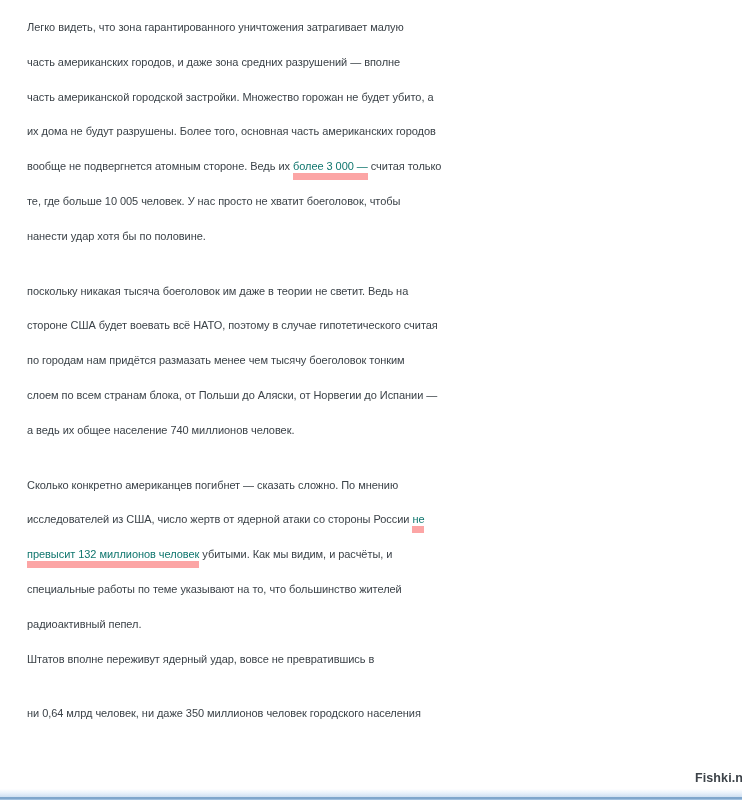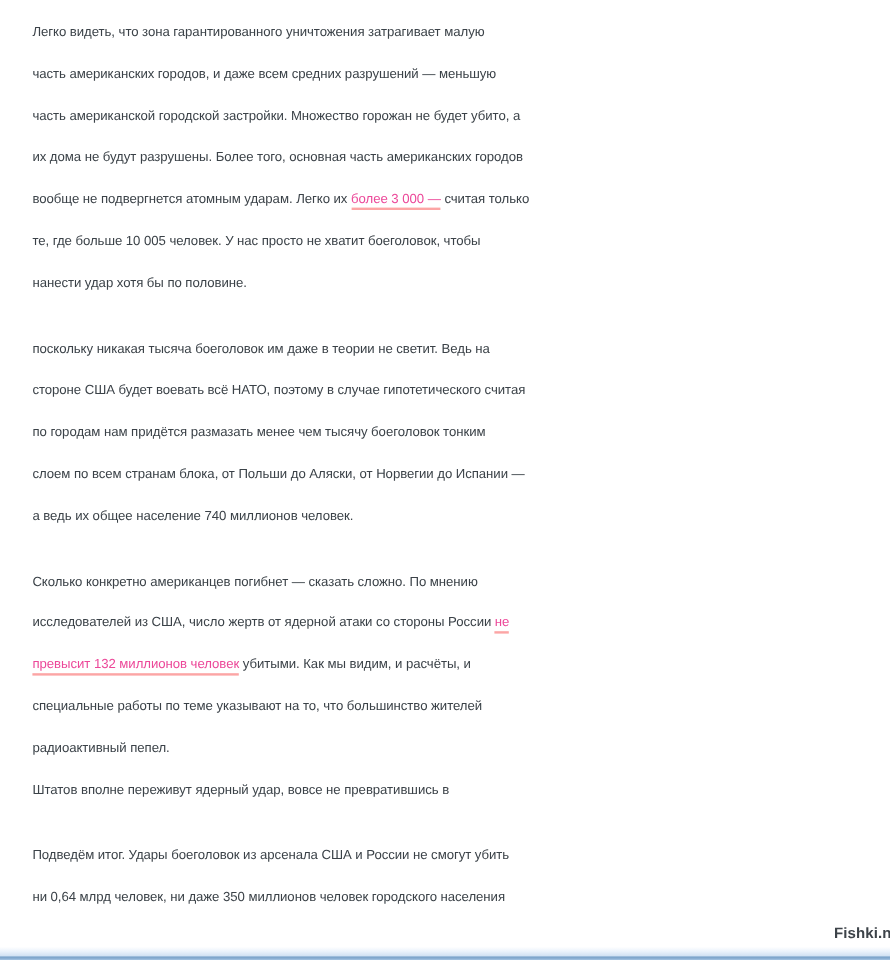--- a/index.html
+++ b/index.html
@@ -35,23 +35,23 @@
     margin: 0 0 20px 0;
     white-space: nowrap;
   }
 
   .line {
     display: block;
     white-space: pre;
   }
 
   a.lnk {
-    color: #ec4899;
+    color: #0f766e;
     text-decoration: none;
-    border-bottom: 2px solid #fca5a5;
+    border-bottom: 7px solid #fca5a5;
     padding-bottom: 1px;
   }
 
   
   #bottom-bar {
     position: absolute;
     left: 0;
     top: 789px;
     width: 742px;
     height: 11px;
@@ -80,44 +80,43 @@
     white-space: nowrap;
     padding-left: 23px;
   }
 </style>
 </head>
 <body>
 
 <div id="article">
     <p class="para">
       <span class="line"><span>Легко видеть, что зона гарантированного уничтожения затрагивает малую</span></span>
-      <span class="line"><span>часть американских городов, и даже всем средних разрушений — меньшую</span></span>
+      <span class="line"><span>часть американских городов, и даже зона средних разрушений — вполне</span></span>
       <span class="line"><span>часть американской городской застройки. Множество горожан не будет убито, а</span></span>
       <span class="line"><span>их дома не будут разрушены. Более того, основная часть американских городов</span></span>
-      <span class="line"><span>вообще не подвергнется атомным ударам. Легко их </span><a class="lnk" href="#">более 3 000 —</a><span> считая только</span></span>
+      <span class="line"><span>вообще не подвергнется атомным стороне. Ведь их </span><a class="lnk" href="#">более 3 000 —</a><span> считая только</span></span>
       <span class="line"><span>те, где больше 10 005 человек. У нас просто не хватит боеголовок, чтобы</span></span>
       <span class="line"><span>нанести удар хотя бы по половине.</span></span>
     </p>
     <p class="para">
       <span class="line"><span>поскольку никакая тысяча боеголовок им даже в теории не светит. Ведь на</span></span>
       <span class="line"><span>стороне США будет воевать всё НАТО, поэтому в случае гипотетического считая</span></span>
       <span class="line"><span>по городам нам придётся размазать менее чем тысячу боеголовок тонким</span></span>
       <span class="line"><span>слоем по всем странам блока, от Польши до Аляски, от Норвегии до Испании —</span></span>
       <span class="line"><span>а ведь их общее население 740 миллионов человек.</span></span>
     </p>
     <p class="para">
       <span class="line"><span>Сколько конкретно американцев погибнет — сказать сложно. По мнению</span></span>
       <span class="line"><span>исследователей из США, число жертв от ядерной атаки со стороны России </span><a class="lnk" href="#">не</a></span>
       <span class="line"><a class="lnk" href="#">превысит 132 миллионов человек</a><span> убитыми. Как мы видим, и расчёты, и</span></span>
       <span class="line"><span>специальные работы по теме указывают на то, что большинство жителей</span></span>
       <span class="line"><span>радиоактивный пепел.</span></span>
       <span class="line"><span>Штатов вполне переживут ядерный удар, вовсе не превратившись в</span></span>
     </p>
     <p class="para">
-      <span class="line"><span>Подведём итог. Удары боеголовок из арсенала США и России не смогут убить</span></span>
       <span class="line"><span>ни 0,64 млрд человек, ни даже 350 миллионов человек городского населения</span></span>
     </p>
   </div>
 
 <div id="bottom-bar"></div>
 <div id="bottom-rule"></div>
 
 <div id="watermark">Fishki.net</div>
 
 </body></html>

